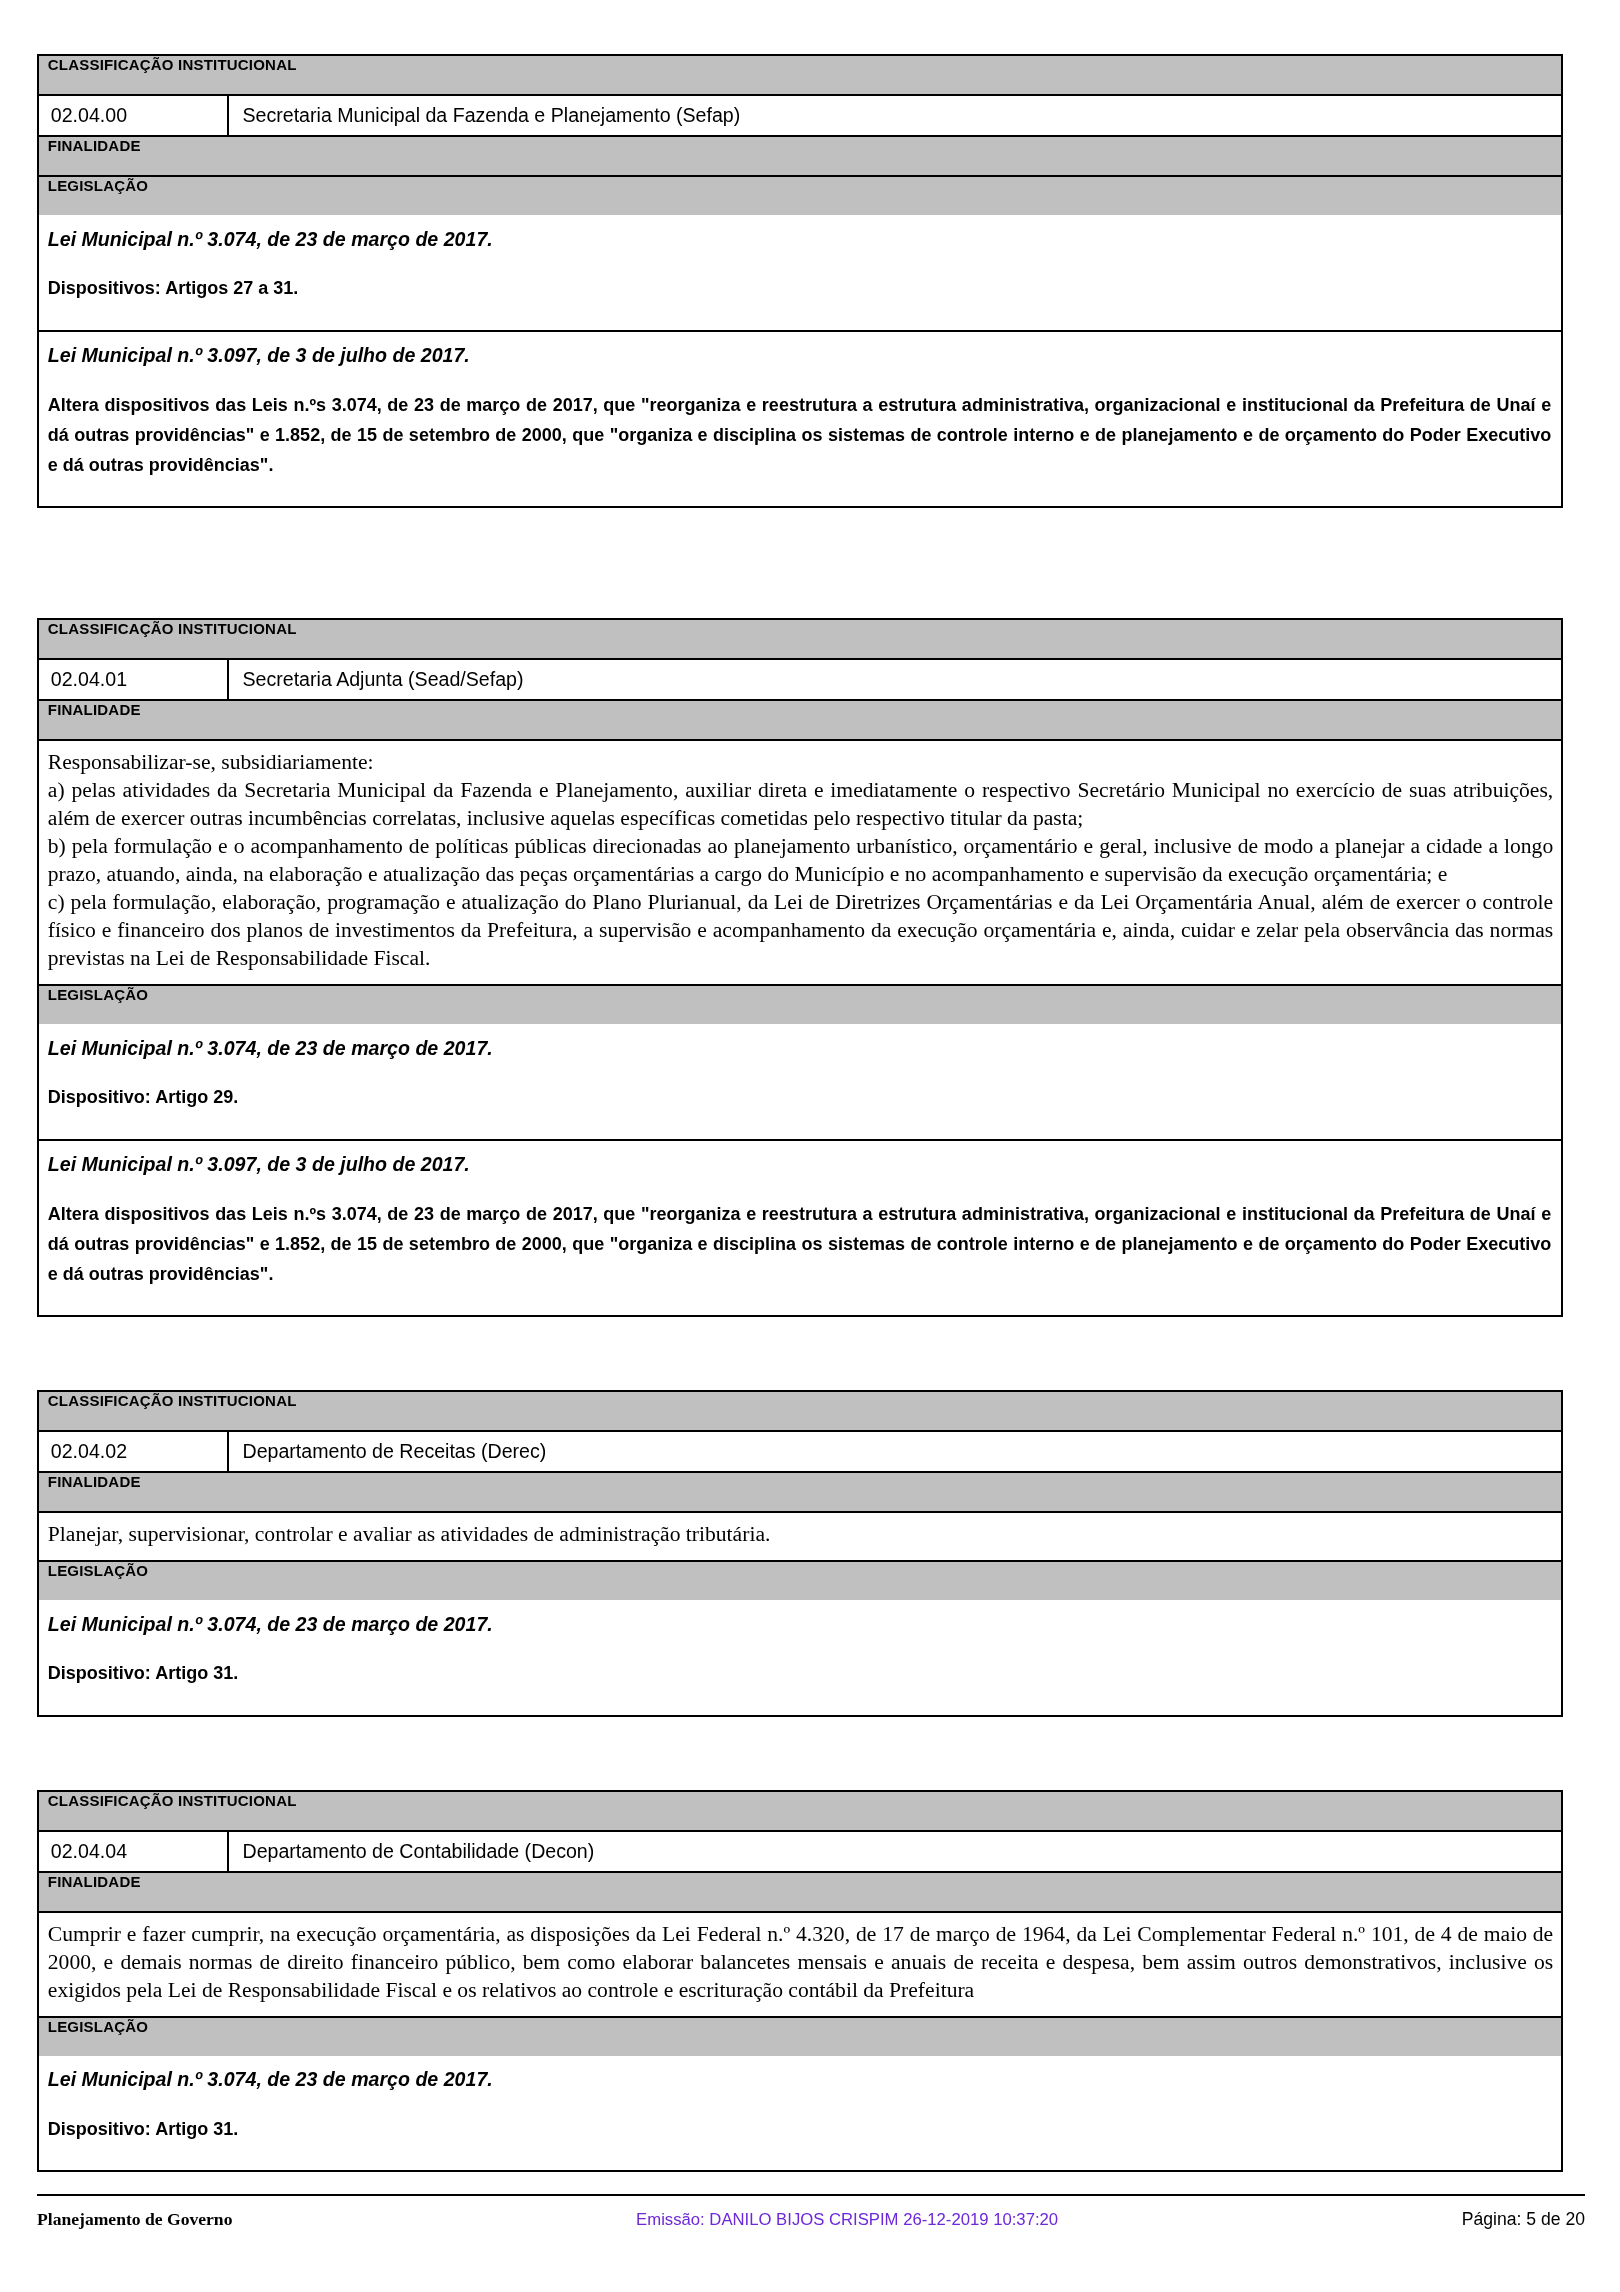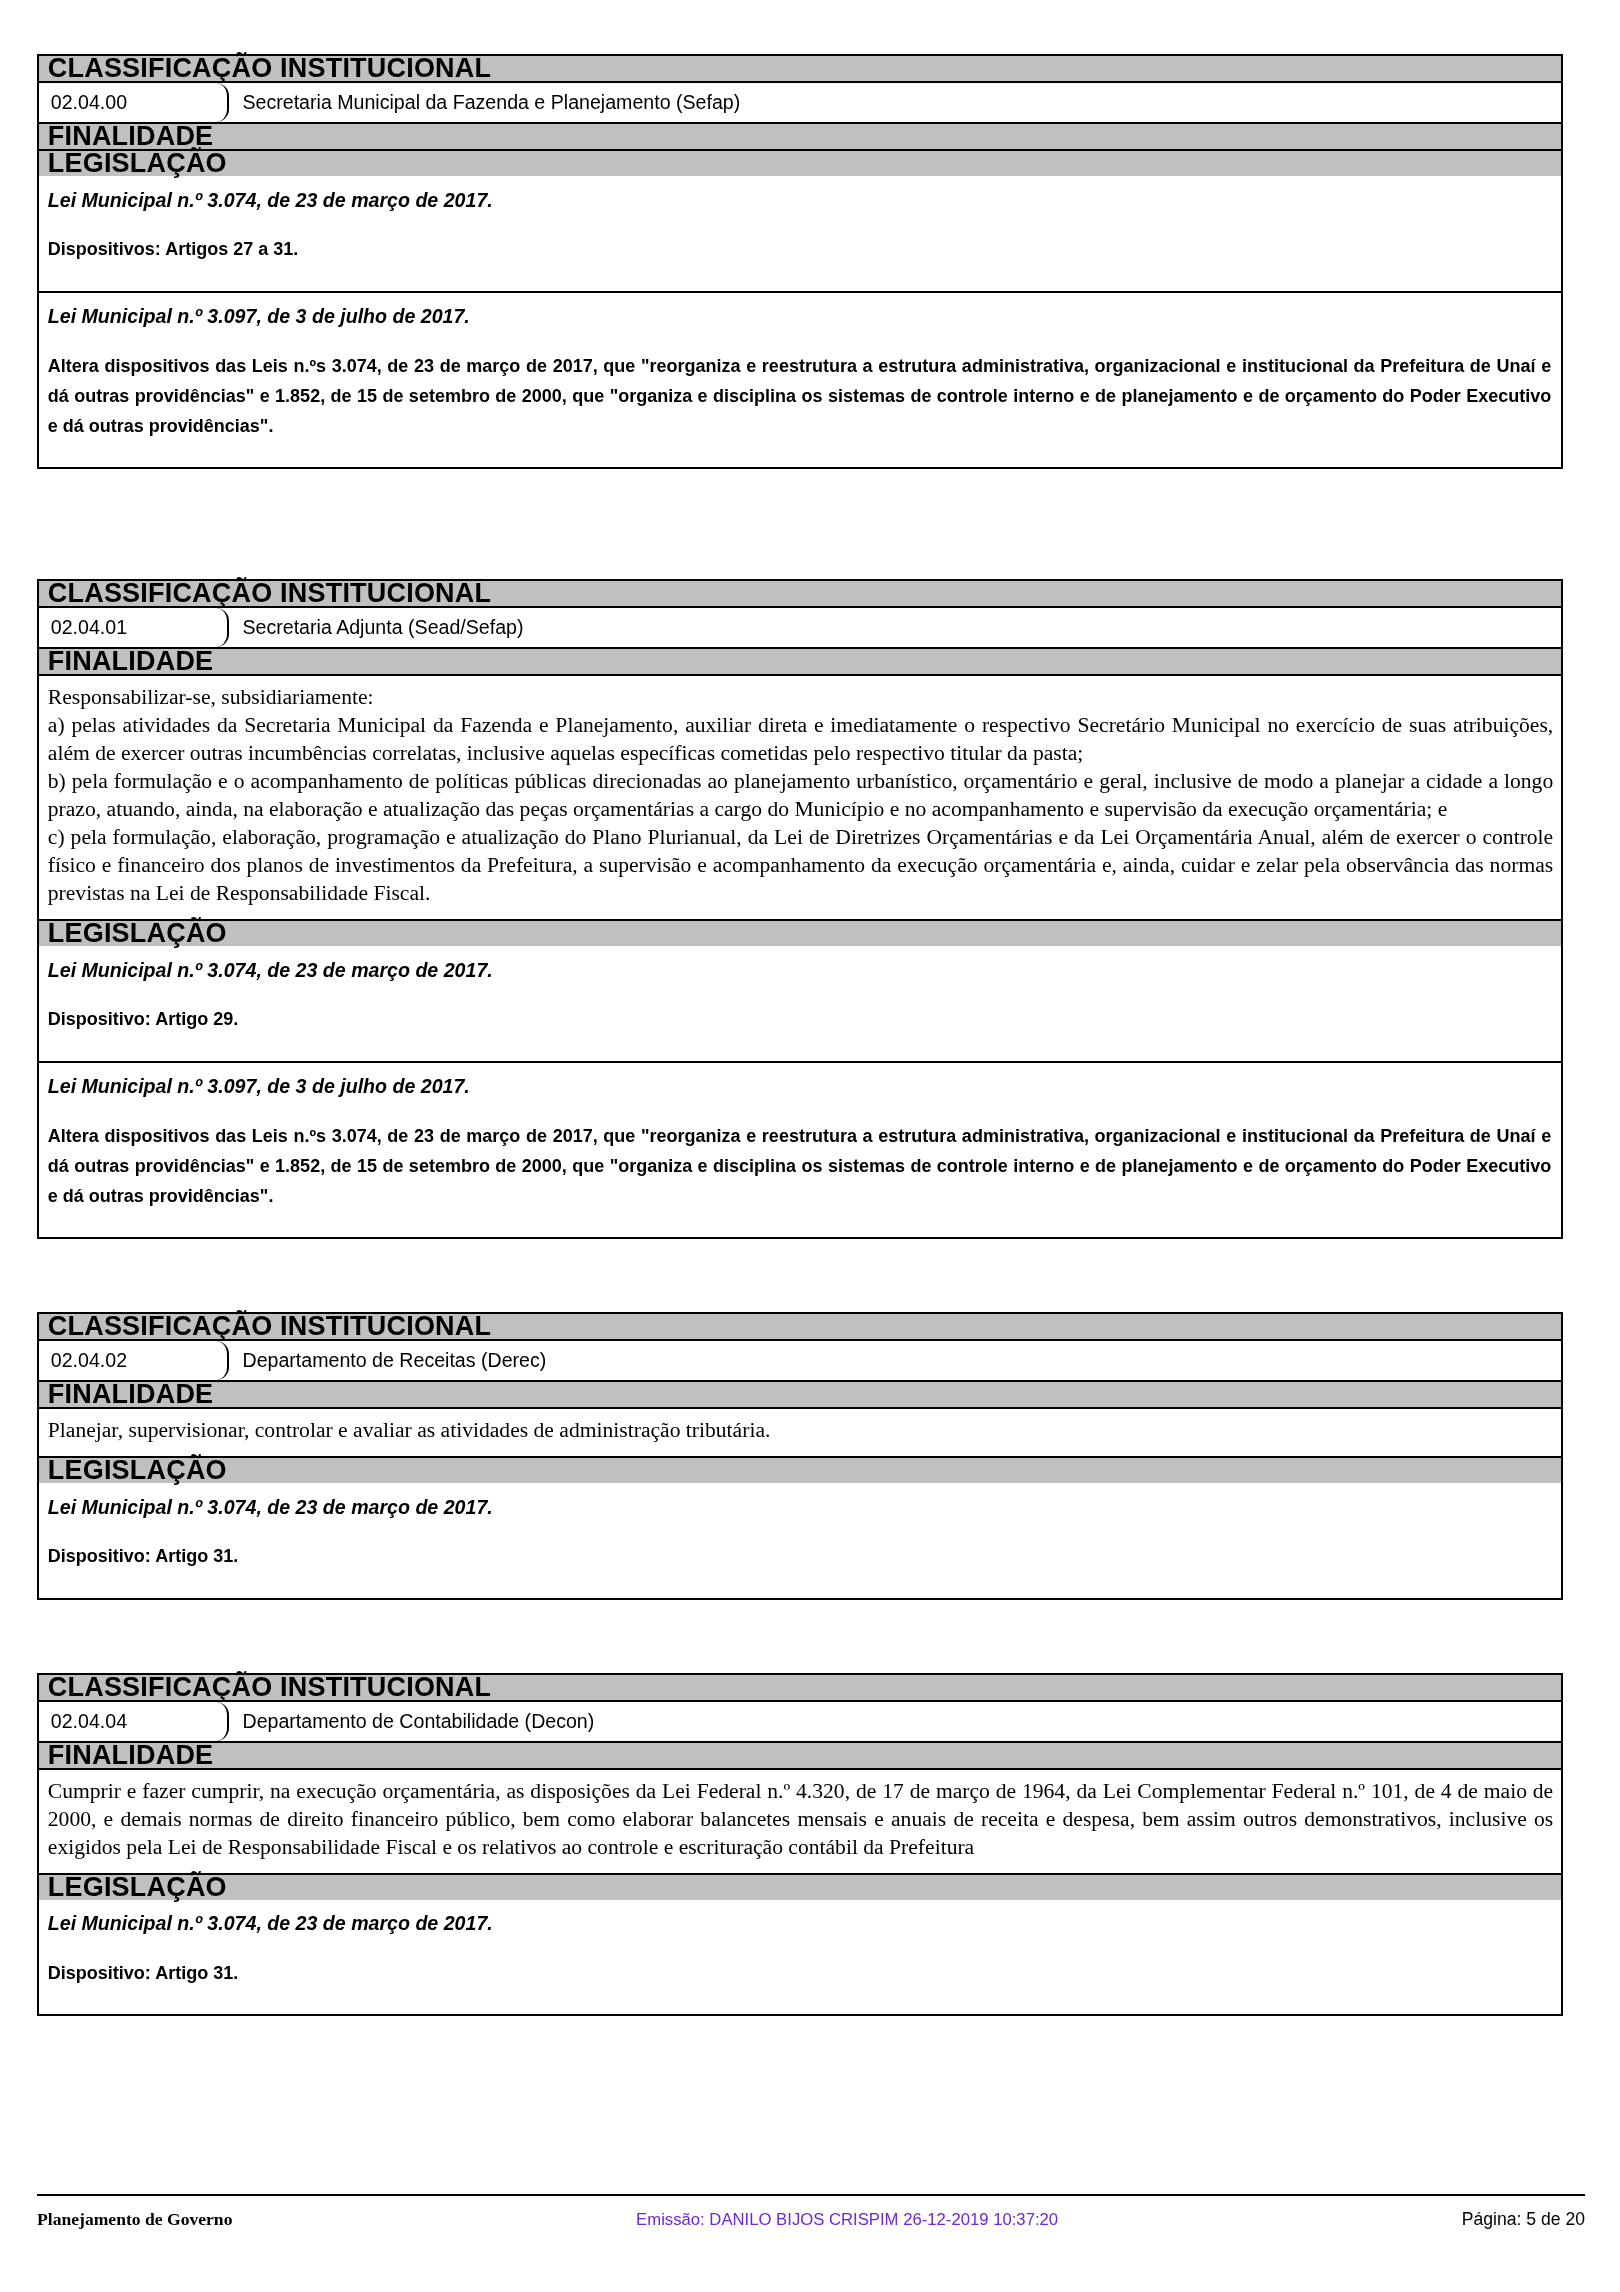--- a/index.html
+++ b/index.html
@@ -19,35 +19,34 @@
   .tbl {
     border: 2px solid #000;
     background: #fff;
     margin-bottom: 73px;
   }
   .content > .tbl:nth-child(1) { margin-bottom: 110px; }
   .row { border-top: 2px solid #000; }
   .row:first-child { border-top: none; }
   .hdr {
     background: #c0c0c0;
-    height: 25px;
-    display: flex; align-items: center;
+    height: 38px;
+    display: flex; 
     padding-left: 8.8px;
     font-weight: bold;
-    font-size: 27px;
+    font-size: 15px;
     letter-spacing: 0.2px;
   }
   .code-row { display: flex; min-height: 39px; }
   .cell-code {
     width: 176px; flex: 0 0 176px;
     border-right: 2px solid #000;
     display: flex; align-items: center;
     padding-left: 11.8px;
     font-size: 19.6px;
-    border-radius: 13px;
   }
   .cell-name {
     flex: 1;
     display: flex; align-items: center;
     padding-left: 13.7px;
     font-size: 19.6px;
   }
   .finalidade {
     padding: 12.7px 9.8px 14.7px 8.8px;
     font-size: 19.6px;

